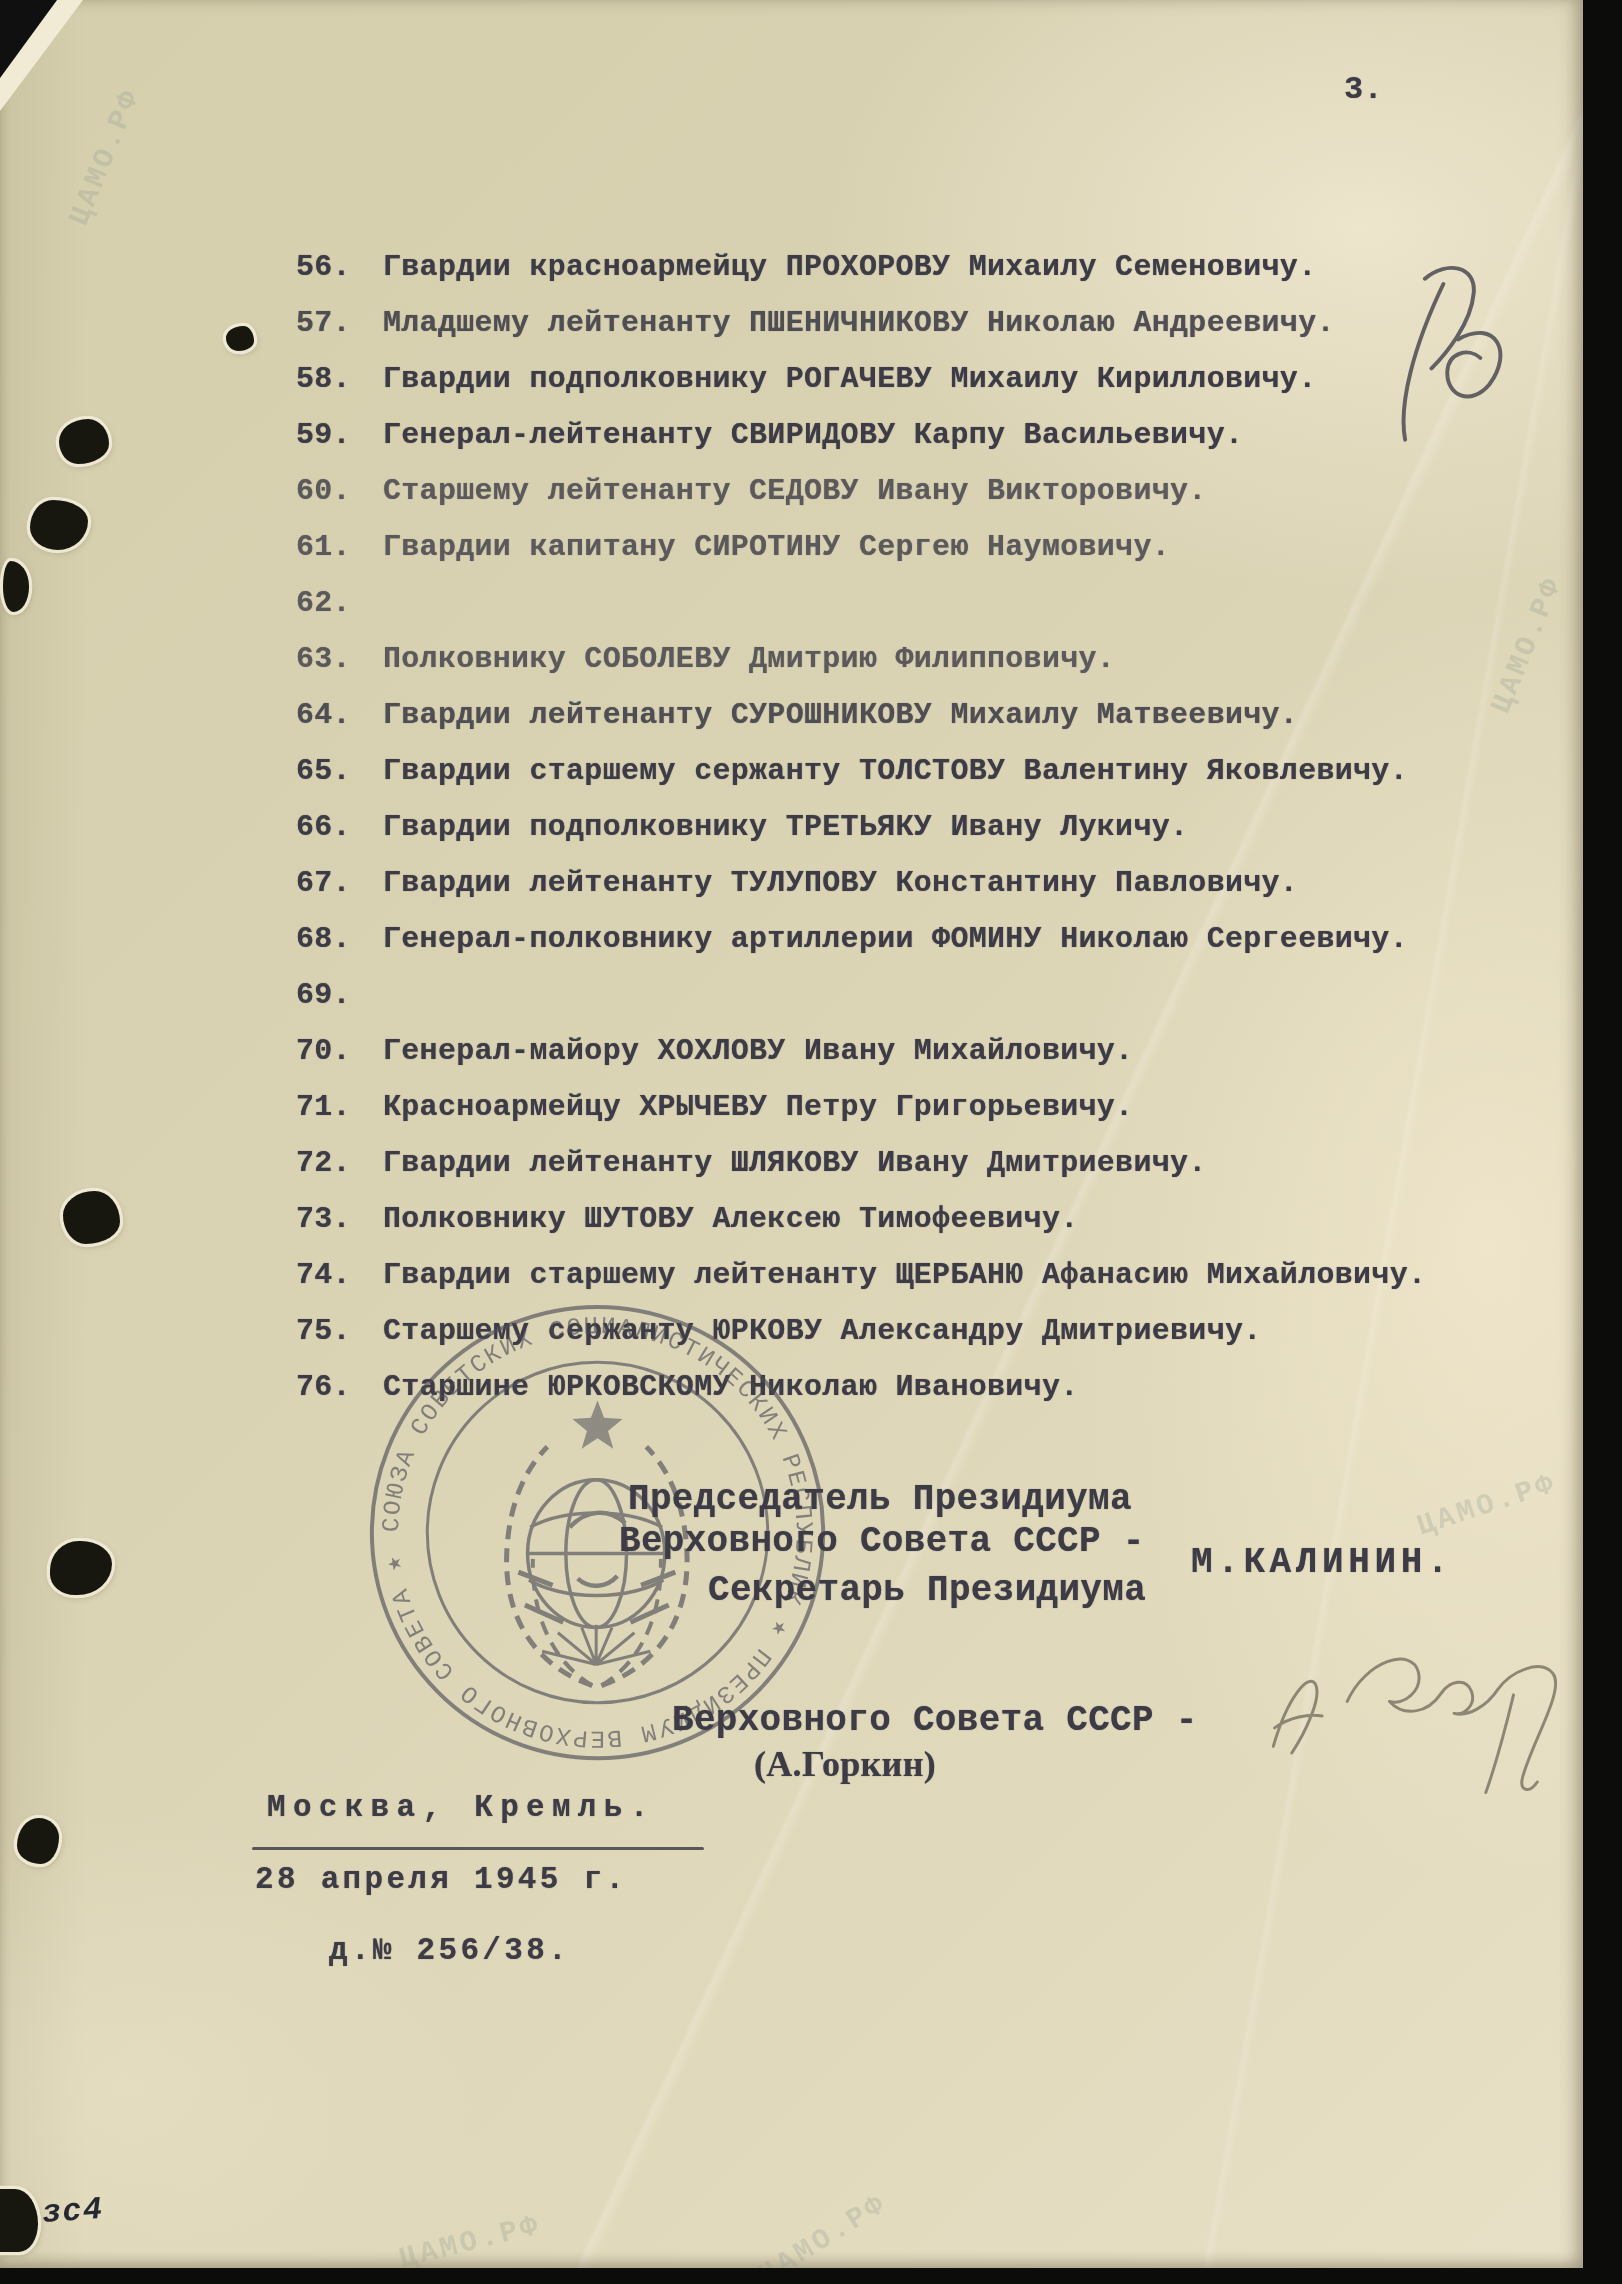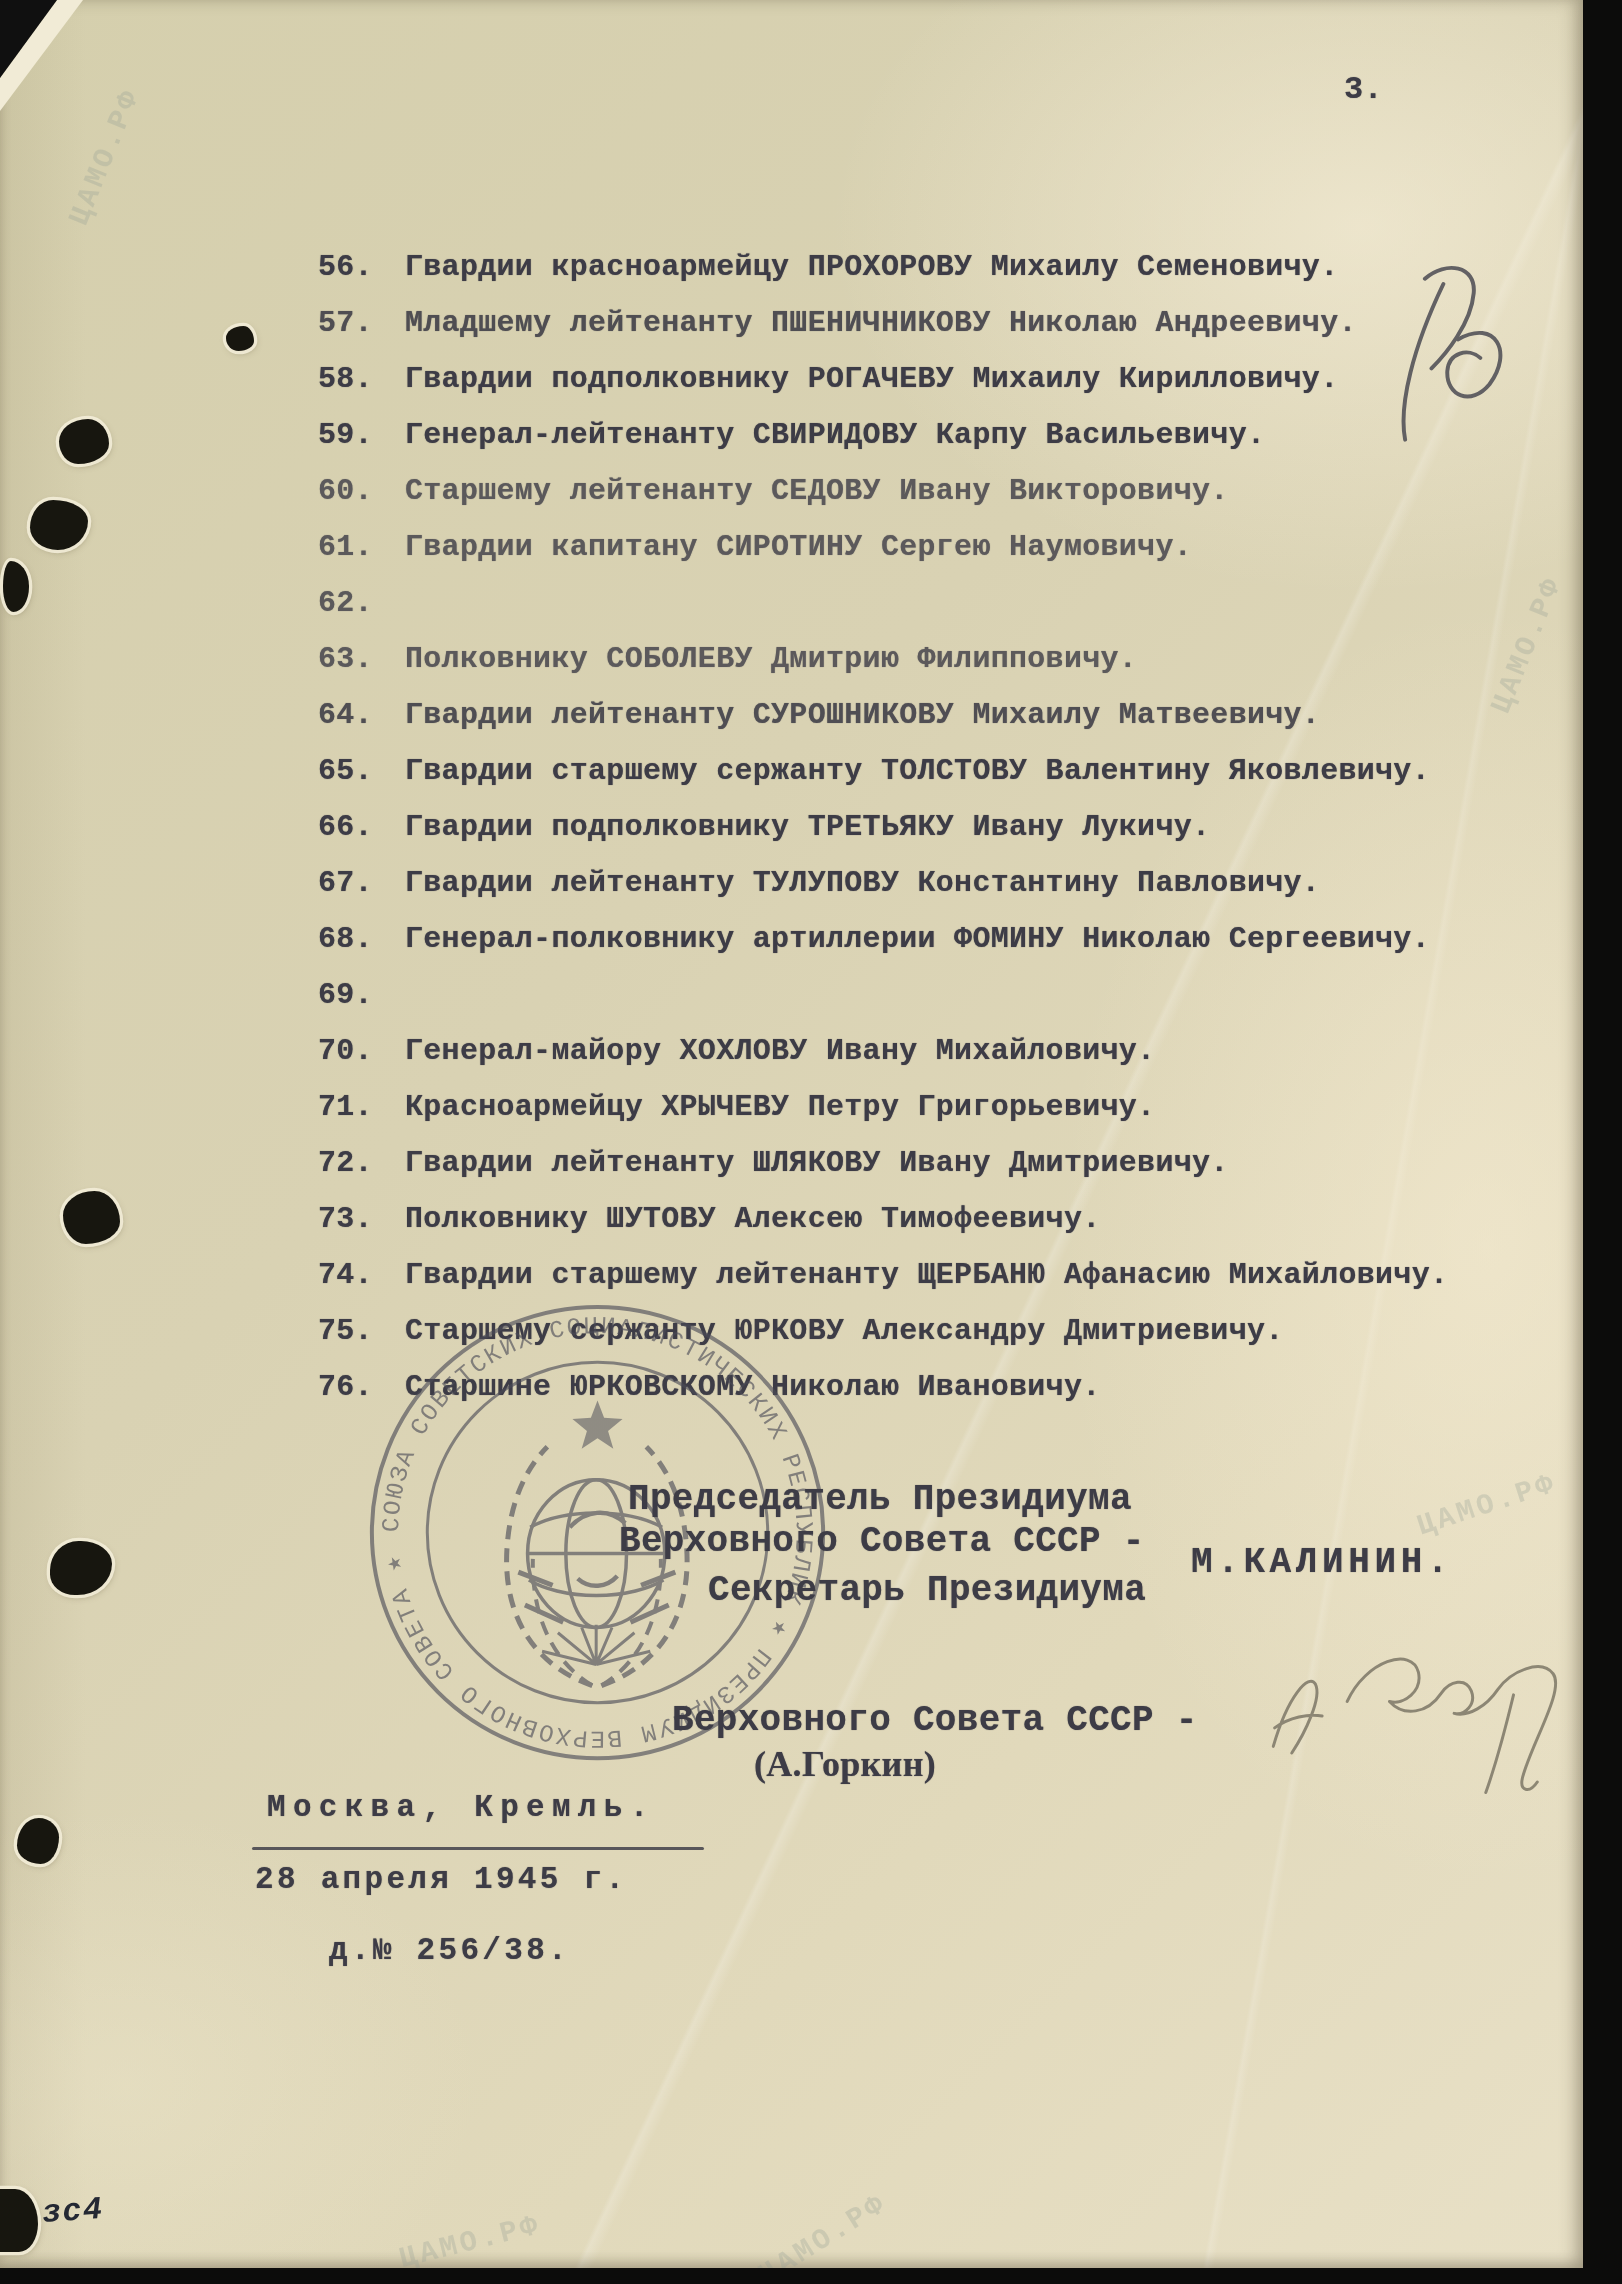--- a/index.html
+++ b/index.html
@@ -20,21 +20,21 @@
   .scan-right{position:absolute;left:1583px;top:0;width:40px;height:2284px;background:#0c0c0b;}
   .scan-bottom{position:absolute;left:0;top:2268px;width:1623px;height:16px;background:#0c0c0b;}
   .corner-black{position:absolute;left:0;top:0;width:79px;height:99px;background:#101010;
     clip-path:polygon(0 0,57px 0,0 78px);}
   .corner-white{position:absolute;left:0;top:0;width:99px;height:125px;background:#f1ebd6;
     clip-path:polygon(0 78px,57px 0,83px 0,0 111px);}
   
   .tw{color:#3d3c46;font-weight:700;text-shadow:0 0 1.1px rgba(45,45,58,.6);
       white-space:nowrap;letter-spacing:0.3px;}
   .page-num{position:absolute;left:1344px;top:71px;font-size:32px;}
-  .list{position:absolute;left:318px;top:239px;font-size:30px;line-height:56px;}
+  .list{position:absolute;left:296px;top:239px;font-size:30px;line-height:56px;}
   .row{display:flex;}
   .row .num{display:inline-block;min-width:63px;}
   .row .txt{margin-left:24px;}
   .row:nth-child(5),.row:nth-child(6),.row:nth-child(7),.row:nth-child(8){opacity:.8;filter:blur(0.3px);}
   .row:nth-child(2),.row:nth-child(9){opacity:.88;filter:blur(0.2px);}
   
   .sig{position:absolute;font-size:36px;}
   .chair1{left:628px;top:1479px;}
   .chair2{left:619px;top:1521px;}
   .chair-name{left:1191px;top:1542px;letter-spacing:4.6px;}

